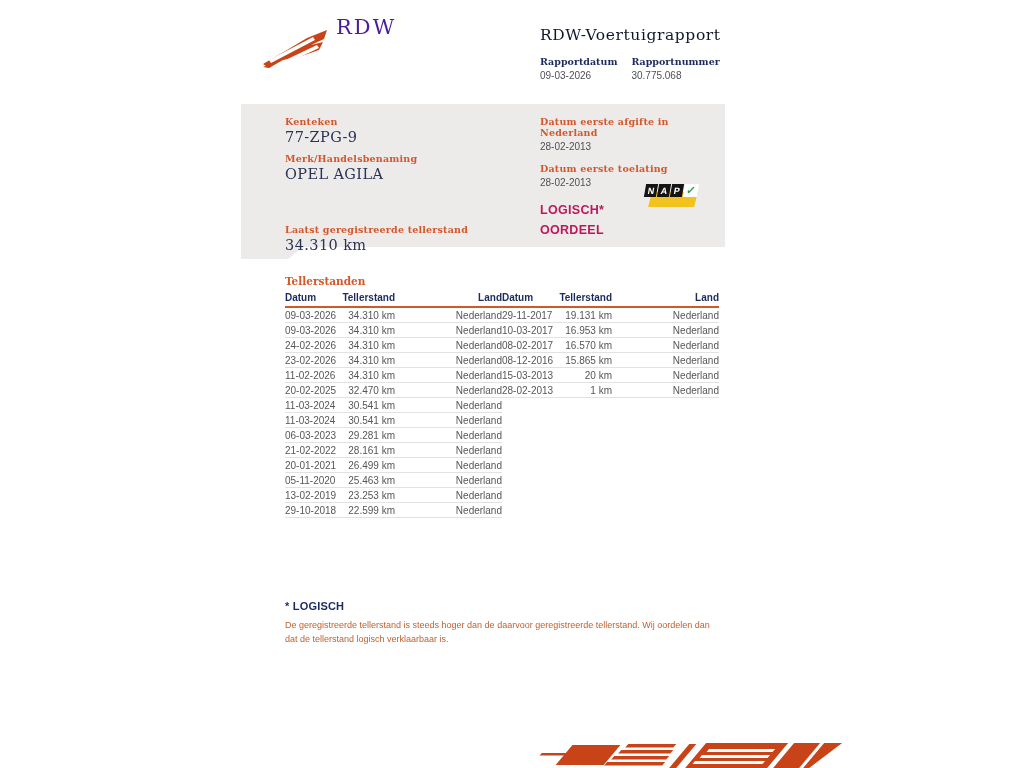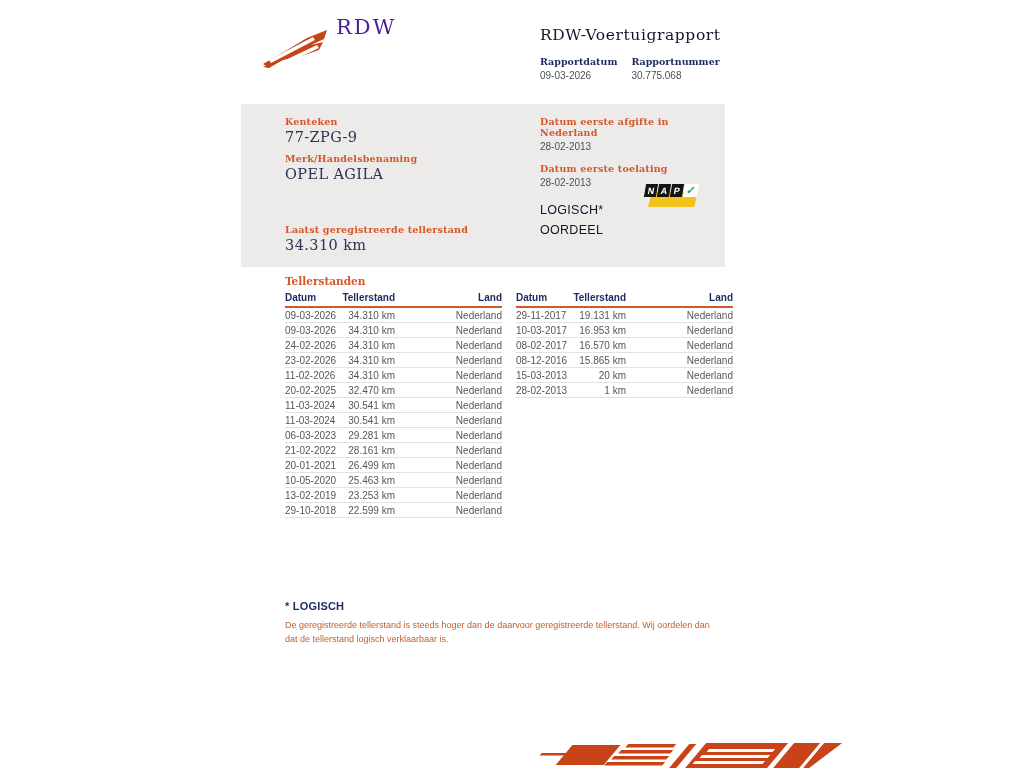--- a/index.html
+++ b/index.html
@@ -14,52 +14,52 @@
                color:#4c1d95; }
   .doc-title { position:absolute; left:540px; top:26px;
                font-family:"DejaVu Serif", serif; font-size:15.5px; letter-spacing:0.6px;
                color:#0f172a; }
   .meta { position:absolute; left:540px; top:56px; display:flex; gap:14px; }
   .meta-label { display:block; font-family:"DejaVu Serif", serif; font-weight:bold;
                 font-size:9.5px; color:#1c2b5e; }
   .meta-value { display:block; font-size:10px; color:#4e5055; margin-top:3px; }
 
   
-  .panel { position:absolute; left:241px; top:104px; width:484px; height:163px;
+  .panel { position:absolute; left:241px; top:104px; width:484px; height:143px;
            background:#edebea; }
   .panel-tail { position:absolute; left:0; top:143px; width:62px; height:12px;
                 background:#edebea; clip-path:polygon(0 0,100% 0,76% 100%,0 100%); }
   .panel-col-left  { position:absolute; left:44px;  top:12px; }
   .panel-col-right { position:absolute; left:299px; top:12px; }
   .flabel { font-family:"DejaVu Serif", serif; font-weight:bold; font-size:9.5px;
             color:#d4572a; letter-spacing:0.2px; }
   .bigval { font-family:"DejaVu Serif", serif; font-size:14.5px; color:#2b3254;
             margin:2px 0 8px 0; letter-spacing:0.4px; }
   .dateval { font-size:10px; color:#4e5055; margin:3px 0 11px 0; }
   .gap-teller { margin-top:42px; }
-  .oordeel { margin-top:12px; font-weight:normal; font-size:12.5px; line-height:20px;
-             color:#0f172a; letter-spacing:0.3px; }
+  .oordeel { margin-top:12px; font-weight:bold; font-size:12.5px; line-height:20px;
+             color:#be185d; letter-spacing:0.3px; }
 
   
   .nap { position:absolute; left:404px; top:80px; width:56px; height:26px; }
   .nap-yellow { position:absolute; left:5px; top:8px; width:46px; height:15px;
                 background:#f2c21e; transform:skewX(-14deg); }
   .nap-boxes { position:absolute; left:0; top:0; display:flex; }
   .nap-box { width:12px; height:13px; background:#141414; transform:skewX(-10deg);
              margin-right:1px; color:#ffffff; font-weight:bold; font-size:9px;
              display:flex; align-items:center; justify-content:center; }
   .nap-check { width:14px; height:13px; background:#ffffff; transform:skewX(-10deg);
                display:flex; align-items:center; justify-content:center;
                color:#2e9e4f; font-weight:bold; font-size:11px; }
 
   
   .teller { position:absolute; left:285px; top:275px; width:448px; }
   .teller-title { font-family:"DejaVu Serif", serif; font-weight:bold; font-size:10.5px;
                   color:#d4572a; margin-bottom:5px; }
-  .tables { display:flex; gap:14px; }
+  .tables { display:flex; }
   .ttable { width:217px; }
   .thead { display:flex; font-weight:bold; font-size:10px; color:#1c2b5e;
            padding-bottom:3px; border-bottom:2px solid #d4572a; }
   .trow { display:flex; font-size:10px; color:#55565a; align-items:center;
           height:15px; border-bottom:1px solid #e4e2e1; }
   .c-datum { width:56px; text-align:left; white-space:nowrap; }
   .c-tell  { width:54px; text-align:right; white-space:nowrap; }
   .c-land  { flex:1; text-align:right; white-space:nowrap; }
 
   
@@ -197,21 +197,21 @@
               <span class="c-datum">21-02-2022</span>
               <span class="c-tell">28.161 km</span>
               <span class="c-land">Nederland</span>
             </div>
             <div class="trow">
               <span class="c-datum">20-01-2021</span>
               <span class="c-tell">26.499 km</span>
               <span class="c-land">Nederland</span>
             </div>
             <div class="trow">
-              <span class="c-datum">10-05-2020</span>
+              <span class="c-datum">05-11-2020</span>
               <span class="c-tell">25.463 km</span>
               <span class="c-land">Nederland</span>
             </div>
             <div class="trow">
               <span class="c-datum">13-02-2019</span>
               <span class="c-tell">23.253 km</span>
               <span class="c-land">Nederland</span>
             </div>
             <div class="trow">
               <span class="c-datum">29-10-2018</span>

